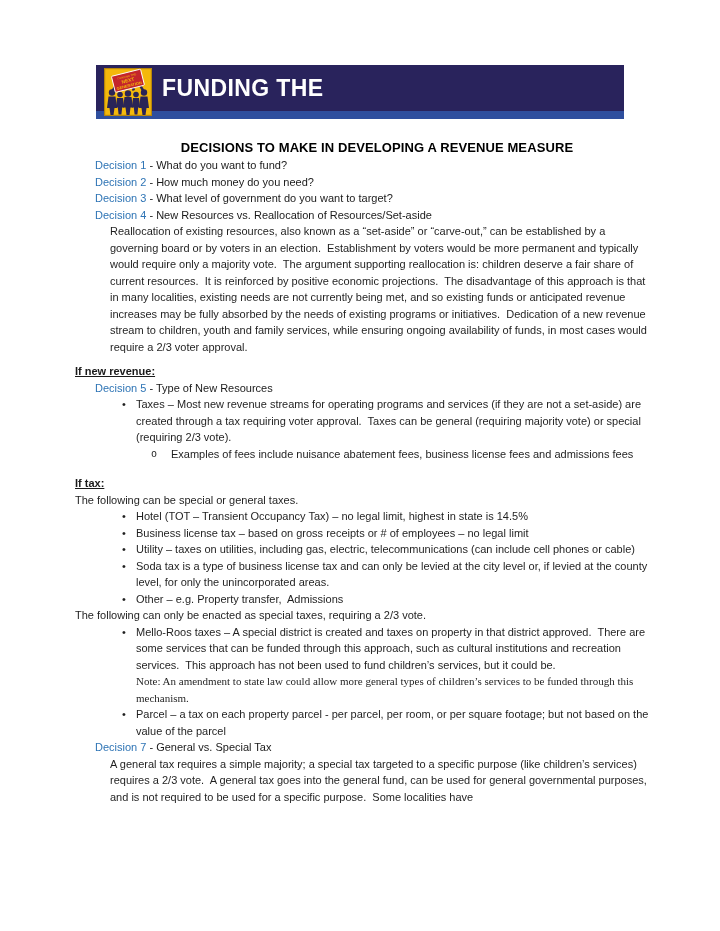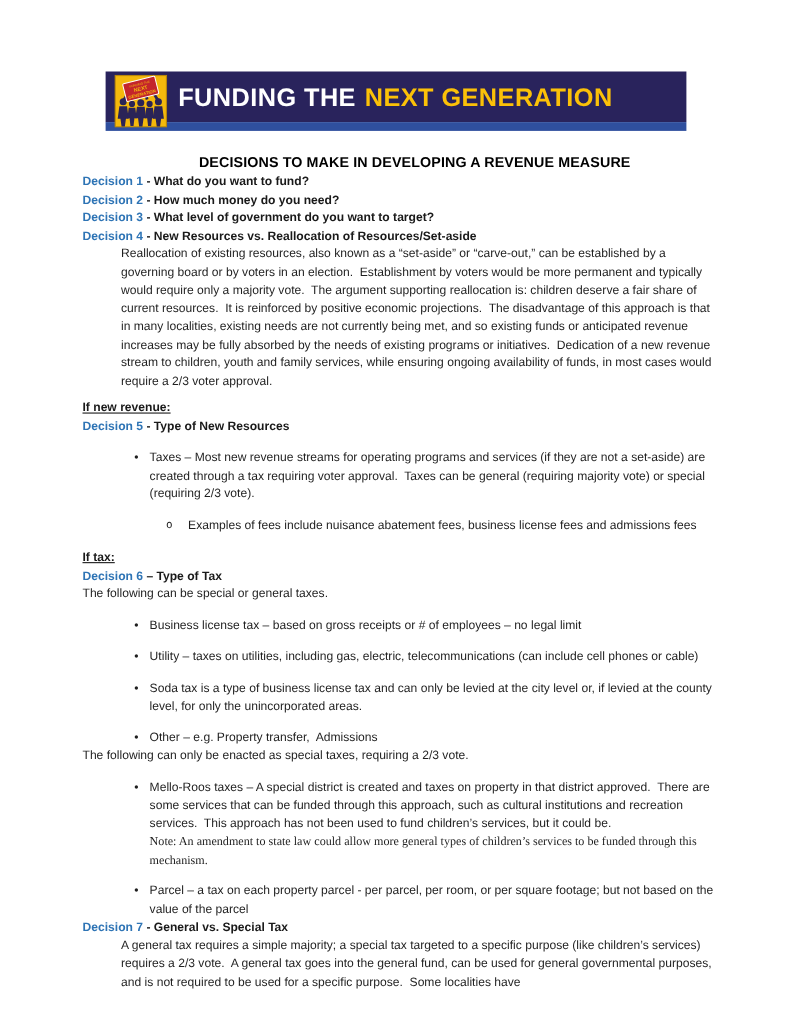--- a/index.html
+++ b/index.html
@@ -27,30 +27,30 @@
     position:absolute; top:123px; left:0; width:100%; margin:17px;
     text-align:center; font-size:13px; font-weight:bold; color:#000000;
     letter-spacing:0.1px;
   }
 
   
   .content {
     position:absolute; left:75px; top:157px; width:578px;
     font-size:11px; line-height:16.5px;
   }
-  .dline { white-space:pre-wrap; font-weight:bold; color:#1a1a1a; }
+  .dline { white-space:pre-wrap; font-weight:normal; color:#1a1a1a;margin-left:20px; }
   .dlabel { color:#2e74b5; }
   .para { margin:0 0 0 35px; white-space:pre-wrap; }
   .flush { white-space:pre-wrap; }
   .shead { font-weight:bold; text-decoration:underline; color:#1a1a1a; }
   .gap-sm { margin-top:8px; }
   .gap-md { margin-top:13px; }
 
   ul.blist { list-style:none; margin:0; padding:0; }
-  ul.blist > li { position:relative; padding-left:61px; white-space:pre-wrap;margin-top:12px; }
+  ul.blist > li { position:relative; padding-left:61px; white-space:pre-wrap; }
   ul.blist > li::before { content:"\2022"; position:absolute; left:47px; top:0; }
   ul.blist > li.sub { padding-left:96px; }
   ul.blist > li.sub::before {
     content:"o"; left:76px;
     font-family:"DejaVu Sans Mono", monospace; font-size:10px;
   }
   .note-line { white-space:pre-wrap;font-family:Liberation Serif, serif; }
 </style>
 </head>
 <body>
@@ -82,21 +82,20 @@
       <g transform="rotate(-14 24 13)">
         <rect x="9" y="4.5" width="30" height="16.5" fill="#c4252b" stroke="#ffffff" stroke-width="0.9" rx="1"></rect>
         <text x="24" y="9.3" text-anchor="middle" font-size="2.8" fill="#f4b90c">FUNDING THE</text>
         <text x="24" y="14.2" text-anchor="middle" font-size="4.8" font-weight="bold" fill="#f4b90c">NEXT</text>
         <text x="24" y="19" text-anchor="middle" font-size="3.9" font-weight="bold" fill="#f4b90c">GENERATION</text>
       </g>
     </svg>
 
     <div class="banner-title">
       <span class="bt-white">FUNDING THE</span>
-      <span class="bt-gold">NEXT GENERATION</span>
     </div>
   </header>
 
   <h1 class="doc-title">DECISIONS TO MAKE IN DEVELOPING A REVENUE MEASURE</h1>
 
   <main class="content">
 
     <div class="dline"><span class="dlabel">Decision 1</span><span> - What do you want to fund?</span></div>
     <div class="dline"><span class="dlabel">Decision 2</span><span> - How much money do you need?</span></div>
     <div class="dline"><span class="dlabel">Decision 3</span><span> - What level of government do you want to target?</span></div>
@@ -104,23 +103,23 @@
     <p class="para">Reallocation of existing resources, also known as a “set-aside” or “carve-out,” can be established by a governing board or by voters in an election.  Establishment by voters would be more permanent and typically would require only a majority vote.  The argument supporting reallocation is: children deserve a fair share of current resources.  It is reinforced by positive economic projections.  The disadvantage of this approach is that in many localities, existing needs are not currently being met, and so existing funds or anticipated revenue increases may be fully absorbed by the needs of existing programs or initiatives.  Dedication of a new revenue stream to children, youth and family services, while ensuring ongoing availability of funds, in most cases would require a 2/3 voter approval.</p>
 
     <div class="shead gap-sm">If new revenue:</div>
     <div class="dline"><span class="dlabel">Decision 5</span><span> - Type of New Resources</span></div>
     <ul class="blist">
       <li>Taxes – Most new revenue streams for operating programs and services (if they are not a set-aside) are created through a tax requiring voter approval.  Taxes can be general (requiring majority vote) or special (requiring 2/3 vote).</li>
       <li class="sub">Examples of fees include nuisance abatement fees, business license fees and admissions fees</li>
     </ul>
 
     <div class="shead gap-md">If tax:</div>
-    <div class="dline"><span class="dlabel">Decision 6</span><span> – Type of Tax</span></div>
     <div class="flush">The following can be special or general taxes.</div>
     <ul class="blist">
+      <li>Hotel (TOT – Transient Occupancy Tax) – no legal limit, highest in state is 14.5%</li>
       <li>Business license tax – based on gross receipts or # of employees – no legal limit</li>
       <li>Utility – taxes on utilities, including gas, electric, telecommunications (can include cell phones or cable)</li>
       <li>Soda tax is a type of business license tax and can only be levied at the city level or, if levied at the county level, for only the unincorporated areas.</li>
       <li>Other – e.g. Property transfer,  Admissions</li>
     </ul>
     <div class="flush">The following can only be enacted as special taxes, requiring a 2/3 vote.</div>
     <ul class="blist">
       <li><span>Mello-Roos taxes – A special district is created and taxes on property in that district approved.  There are some services that can be funded through this approach, such as cultural institutions and recreation services.  This approach has not been used to fund children’s services, but it could be.</span><div class="note-line">Note: An amendment to state law could allow more general types of children’s services to be funded through this mechanism.</div></li>
       <li>Parcel – a tax on each property parcel - per parcel, per room, or per square footage; but not based on the value of the parcel</li>
     </ul>

